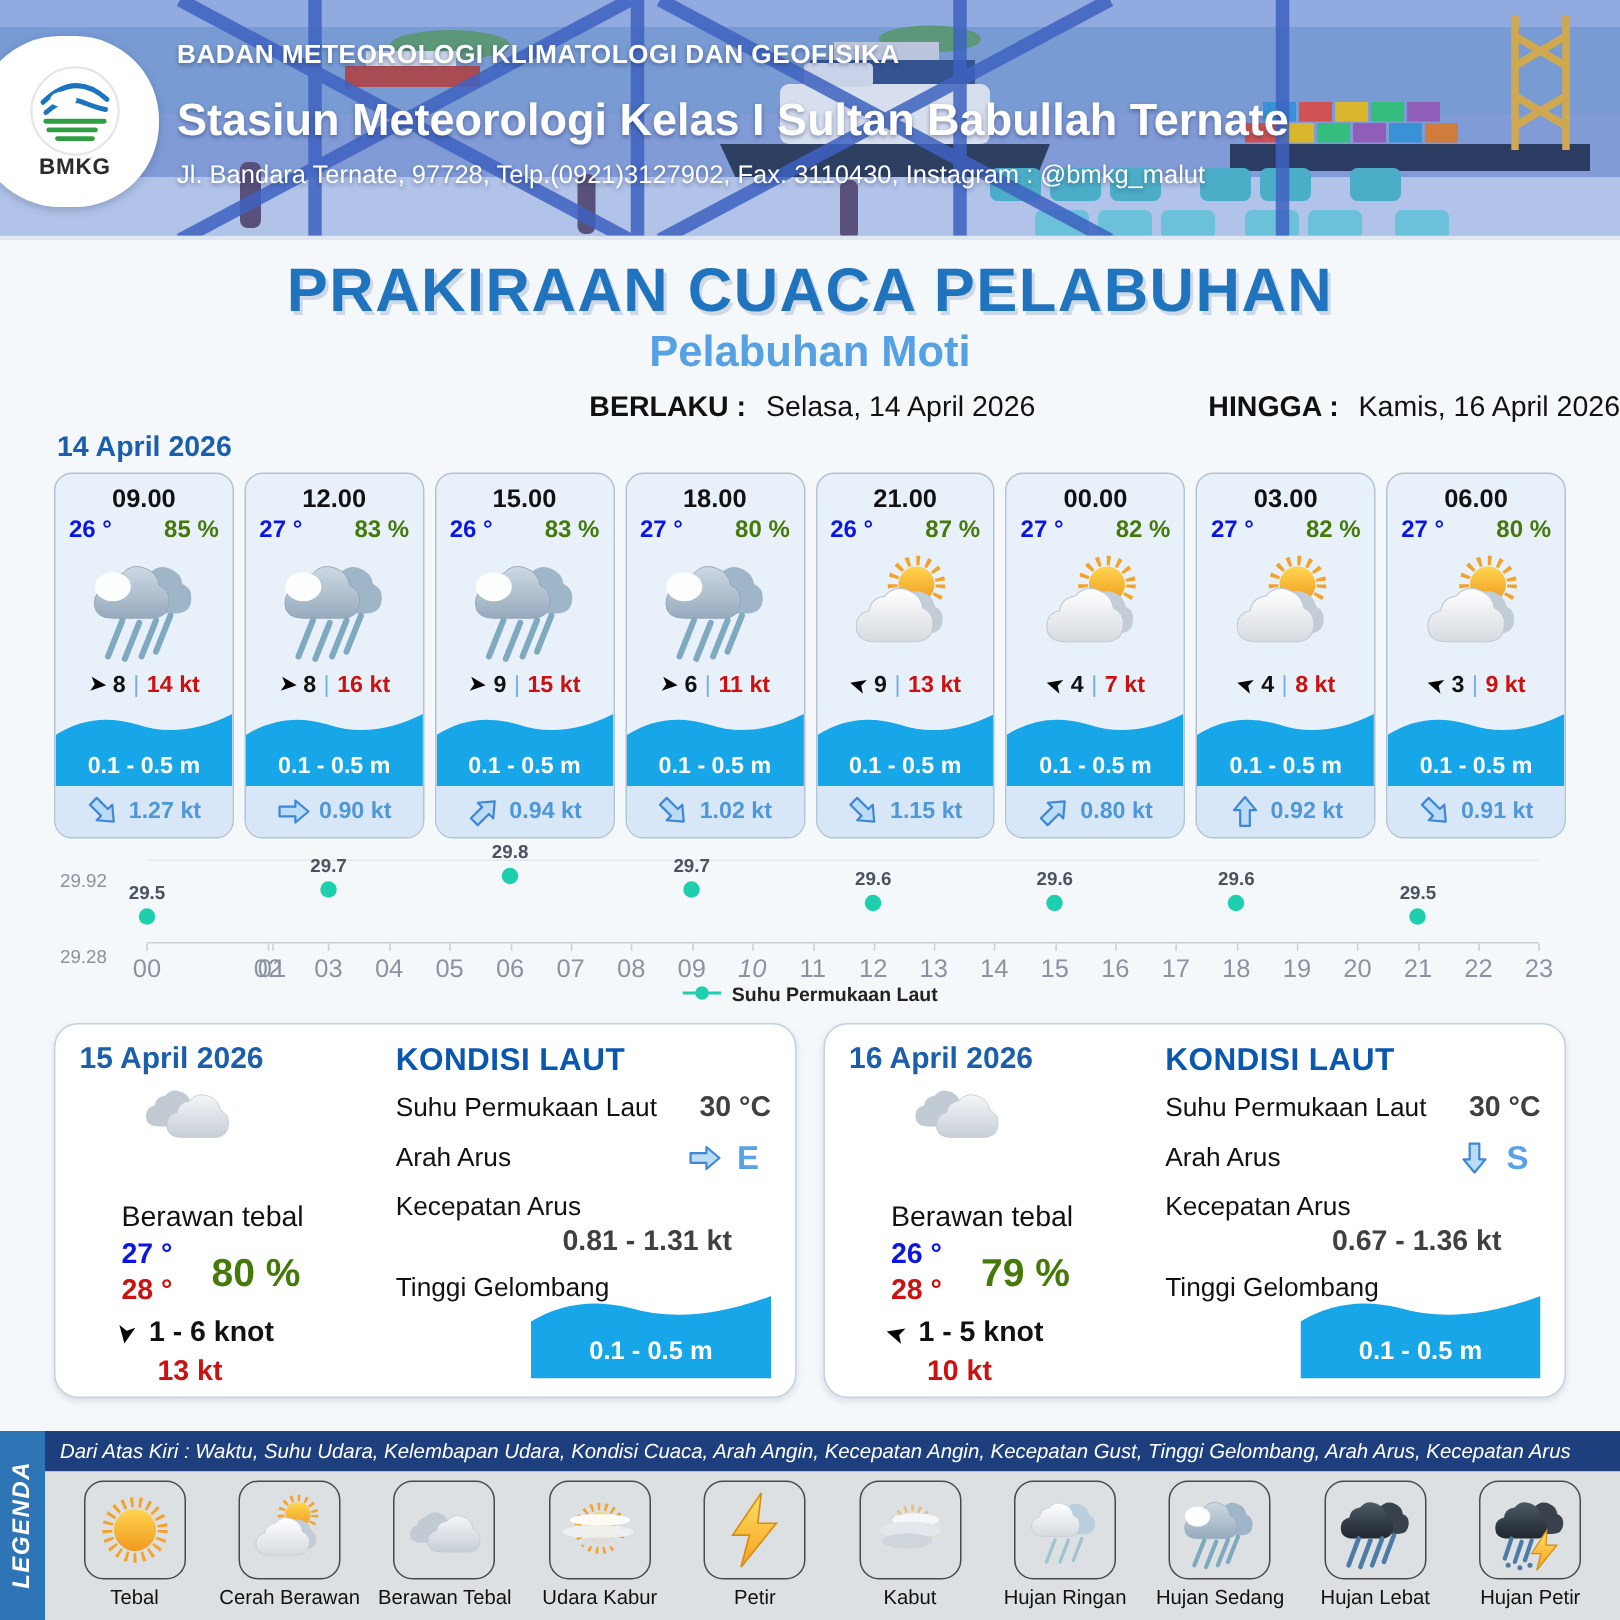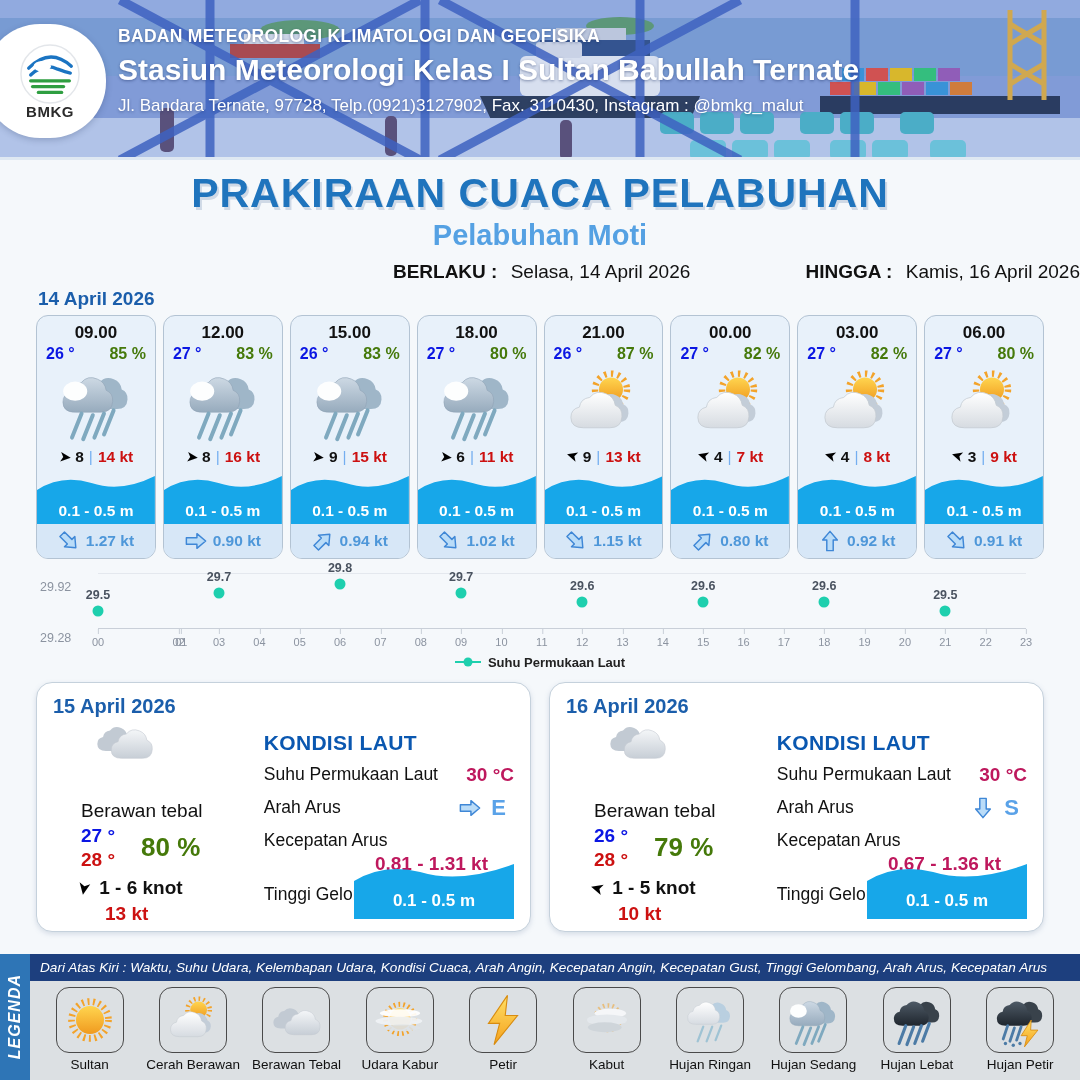--- a/index.html
+++ b/index.html
@@ -9,21 +9,21 @@
 
   
   header { position:relative; height:160px; overflow:hidden; border-bottom:3px solid #dfe8f2; }
   .hero { position:absolute; inset:0; }
   .logo-blob { position:absolute; left:-16px; top:24px; width:122px; height:114px; background:#fff;
     border-radius:56px; display:flex; flex-direction:column; align-items:center; justify-content:center;
     box-shadow:0 2px 6px rgba(30,50,90,.25); padding-left:10px; }
   .logo-text { font-size:15px; font-weight:bold; color:#2b2b2b; letter-spacing:.5px; margin-top:-2px; }
   .head-text { position:absolute; left:118px; top:26px; color:#fff; text-shadow:0 1px 3px rgba(20,40,90,.45); }
   .h1 { font-size:17.5px; font-weight:bold; letter-spacing:.3px; }
-  .h2 { font-size:30px; font-weight:bold; margin-top:6px; }
+  .h2 { font-size:30px; font-weight:bold; margin-top:17px; }
   .h3 { font-size:17px; margin-top:9px; }
 
   
   .titlebox { text-align:center; padding-top:13px; }
   .main-title { font-size:41px; font-weight:bold; color:#1f74bd; letter-spacing:1px; line-height:1.02;
     text-shadow:2px 3px 0 rgba(175,192,214,.55); }
   .sub-title { font-size:29px; font-weight:bold; color:#55a1e3; margin-top:4px; }
   .validity { margin-top:9px; font-size:19px;text-align:right; }
   .validity .lbl { font-weight:bold; }
   .validity .val { margin-left:8px; }
@@ -58,21 +58,21 @@
 
   
   .chartsec { margin:10px 36px 0; }
   .plotwrap { position:relative; padding:0 18px 0 62px; }
   .ylab { position:absolute; left:4px; font-size:12.5px; color:#8b93a0; }
   .ytop { top:7px; } .ybot { top:58px; }
   .plot { position:relative; height:56px; margin-top:14px; border-top:1px solid #e4e8ee; border-bottom:1px solid #c9cfd8; }
   .dot { position:absolute; width:11px; height:11px; border-radius:50%; background:#1ecfae; transform:translate(-50%,-50%); }
   .dlab { position:absolute; transform:translate(-50%,-100%); font-weight:bold; font-size:12.5px; color:#4a5360; }
   .xticks { position:relative; height:24px; }
-  .xt { position:absolute; transform:translateX(-50%); font-size:11px; color:#8b93a0; top:7px; }
+  .xt { position:absolute; transform:translateX(-50%); font-size:17px; color:#8b93a0; top:7px; }
   .xt::before { content:""; position:absolute; left:50%; top:-7px; width:1px; height:5px; background:#c9cfd8; }
   .chartlegend { display:flex; align-items:center; justify-content:center; gap:7px; margin-top:2px;
     font-size:13px; font-weight:bold; color:#222; }
 
   
   .dailies { display:flex; gap:18px; margin:12px 36px 0; }
   .dcard { flex:1; height:250px; background:#fff; border:1px solid #c5d1dc; border-radius:16px;
     box-shadow:0 2px 5px rgba(120,140,170,.25); display:flex; padding:12px 16px; }
   .dleft { width:44%; position:relative; }
   .ddate { font-size:20px; font-weight:bold; color:#1b5eab; }
@@ -80,26 +80,26 @@
   .dcond { font-size:19px; margin-top:8px; margin-left:28px; }
   .dtemps { display:flex; align-items:center; margin-left:28px; margin-top:2px; gap:26px; }
   .dtcol { display:flex; flex-direction:column; line-height:1.25; }
   .dtb { color:#0b16e3; font-weight:bold; font-size:19px; }
   .dtr { color:#cc1111; font-weight:bold; font-size:19px; }
   .dhum { color:#45790a; font-weight:bold; font-size:26px; }
   .dwind { display:flex; align-items:center; gap:8px; font-size:19px; font-weight:bold; margin:6px 0 0 24px; }
   .dwa { font-size:17px; }
   .wa-d { transform:rotate(100deg); } .wa-w { transform:rotate(196deg); }
   .dgust { color:#cc1111; font-size:19px; font-weight:bold; margin:4px 0 0 52px; }
-  .dright { width:56%; padding-left:8px; position:relative;margin-top:36px; }
+  .dright { width:56%; padding-left:8px; position:relative; }
   .klhead { font-size:21px; font-weight:bold; color:#0a57b0; letter-spacing:.3px; }
   .klrow { display:flex; justify-content:space-between; align-items:center; margin-top:9px; }
   .kll { font-size:17.5px; color:#111; margin-top:9px; }
   .klrow .kll { margin-top:0; }
-  .klv { font-size:19px; font-weight:bold; color:#be185d; }
+  .klv { font-size:19px; font-weight:bold; color:#404040; }
   .kvline { text-align:right; margin-top:2px; padding-right:26px; }
   .kldir { display:flex; align-items:center; gap:10px; padding-right:8px; }
   .klletter { font-size:22px; font-weight:bold; color:#5aa2e8; }
   .dwave { position:absolute; right:0; bottom:0; width:160px; height:62px; }
   .dwave svg { position:absolute; inset:0; width:100%; height:100%; }
   .wtext2 { position:absolute; bottom:8px; width:100%; text-align:center; color:#fff; font-weight:bold; font-size:17px; }
 
   
   .legendsec { position:absolute; left:0; right:0; bottom:0; height:126px; display:flex; }
   .lside { width:30px; background:#2e75b6; display:flex; align-items:center; justify-content:center; }
@@ -621,21 +621,21 @@
           <span class="xt" style="left: 0%;">00</span>
           <span class="xt" style="left: 4.34783%; margin-left: 43px;">01</span>
           <span class="xt" style="left: 8.69565%;">02</span>
           <span class="xt" style="left: 13.0435%;">03</span>
           <span class="xt" style="left: 17.3913%; text-align: right;">04</span>
           <span class="xt" style="left: 21.7391%;">05</span>
           <span class="xt" style="left: 26.087%;">06</span>
           <span class="xt" style="left: 30.4348%;">07</span>
           <span class="xt" style="left: 34.7826%;">08</span>
           <span class="xt" style="left: 39.1304%;">09</span>
-          <span class="xt" style="left: 43.4783%;">10</span>
+          <span class="xt" style="left: 43.4783%; font-style: italic;">10</span>
           <span class="xt" style="left: 47.8261%;">11</span>
           <span class="xt" style="left: 52.1739%;">12</span>
           <span class="xt" style="left: 56.5217%;">13</span>
           <span class="xt" style="left: 60.8696%;">14</span>
           <span class="xt" style="left: 65.2174%;">15</span>
           <span class="xt" style="left: 69.5652%;">16</span>
           <span class="xt" style="left: 73.913%;">17</span>
           <span class="xt" style="left: 78.2609%;">18</span>
           <span class="xt" style="left: 82.6087%;">19</span>
           <span class="xt" style="left: 86.9565%;">20</span>
@@ -757,21 +757,21 @@
       </div>
     <div class="lmain">
       <div class="lstrip">Dari Atas Kiri : Waktu, Suhu Udara, Kelembapan Udara, Kondisi Cuaca, Arah Angin, Kecepatan Angin, Kecepatan Gust, Tinggi Gelombang, Arah Arus, Kecepatan Arus</div>
       <div class="lpanel">
         <div class="litem">
             <div class="lbox">
               <svg>
                 <use href="#i-sun"></use>
               </svg>
             </div>
-            <div class="llab">Sultan</div>
+            <div class="llab">Tebal</div>
           </div>
         <div class="litem">
             <div class="lbox">
               <svg>
                 <use href="#i-suncloud"></use>
               </svg>
             </div>
             <div class="llab">Cerah Berawan</div>
           </div>
         <div class="litem">

